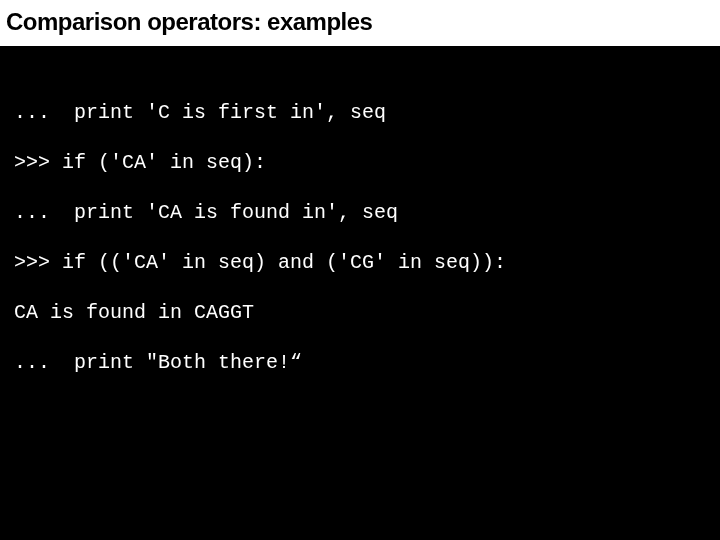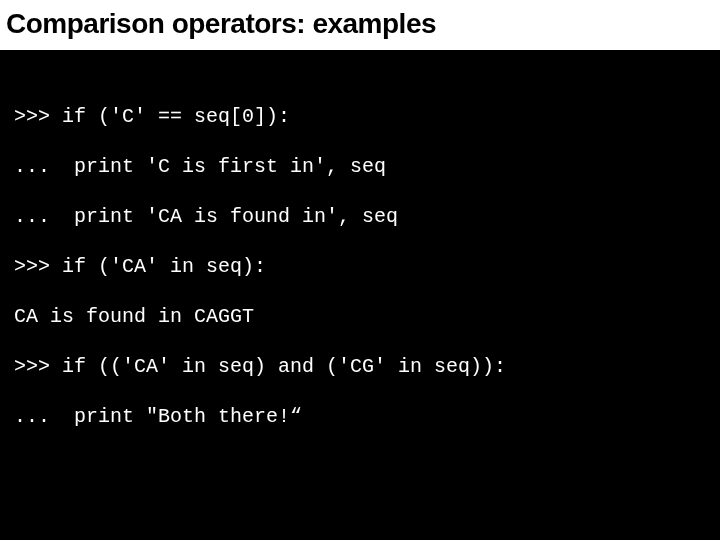--- a/index.html
+++ b/index.html
@@ -8,21 +8,21 @@
     background: #000000;
     font-family: Arial, Helvetica, sans-serif;
     overflow: hidden;
   }
   .title-bar {
     background: #ffffff;
     padding: 8px 10px 10px 6px;
     border-bottom: 1px solid #000;
   }
   .title-bar h1 {
-    font-size: 28px;
+    font-size: 24px;
     font-weight: bold;
     color: #000000;
     letter-spacing: -0.5px;
   }
   .terminal {
     padding: 28px 14px 14px 14px;
     font-family: "Courier New", Courier, monospace;
     font-size: 20px;
     line-height: 1.25;
     color: #ffffff;
@@ -30,21 +30,20 @@
   }
 </style>
 </head>
 <body>
 
 <div class="title-bar">
   <h1>Comparison operators: examples</h1>
 </div>
 
 <div class="terminal">
-<div>&gt;&gt;&gt; if ('C' == seq[0]):</div>
 <div>...  print 'C is first in', seq</div>
+<div>&gt;&gt;&gt; if ('CA' in seq):</div>
 <div>...  print 'CA is found in', seq</div>
-<div>&gt;&gt;&gt; if ('CA' in seq):</div>
+<div>&gt;&gt;&gt; if (('CA' in seq) and ('CG' in seq)):</div>
 <div>CA is found in CAGGT</div>
-<div>&gt;&gt;&gt; if (('CA' in seq) and ('CG' in seq)):</div>
 <div>...  print "Both there!“</div>
 
 </div>
 
 </body></html>

